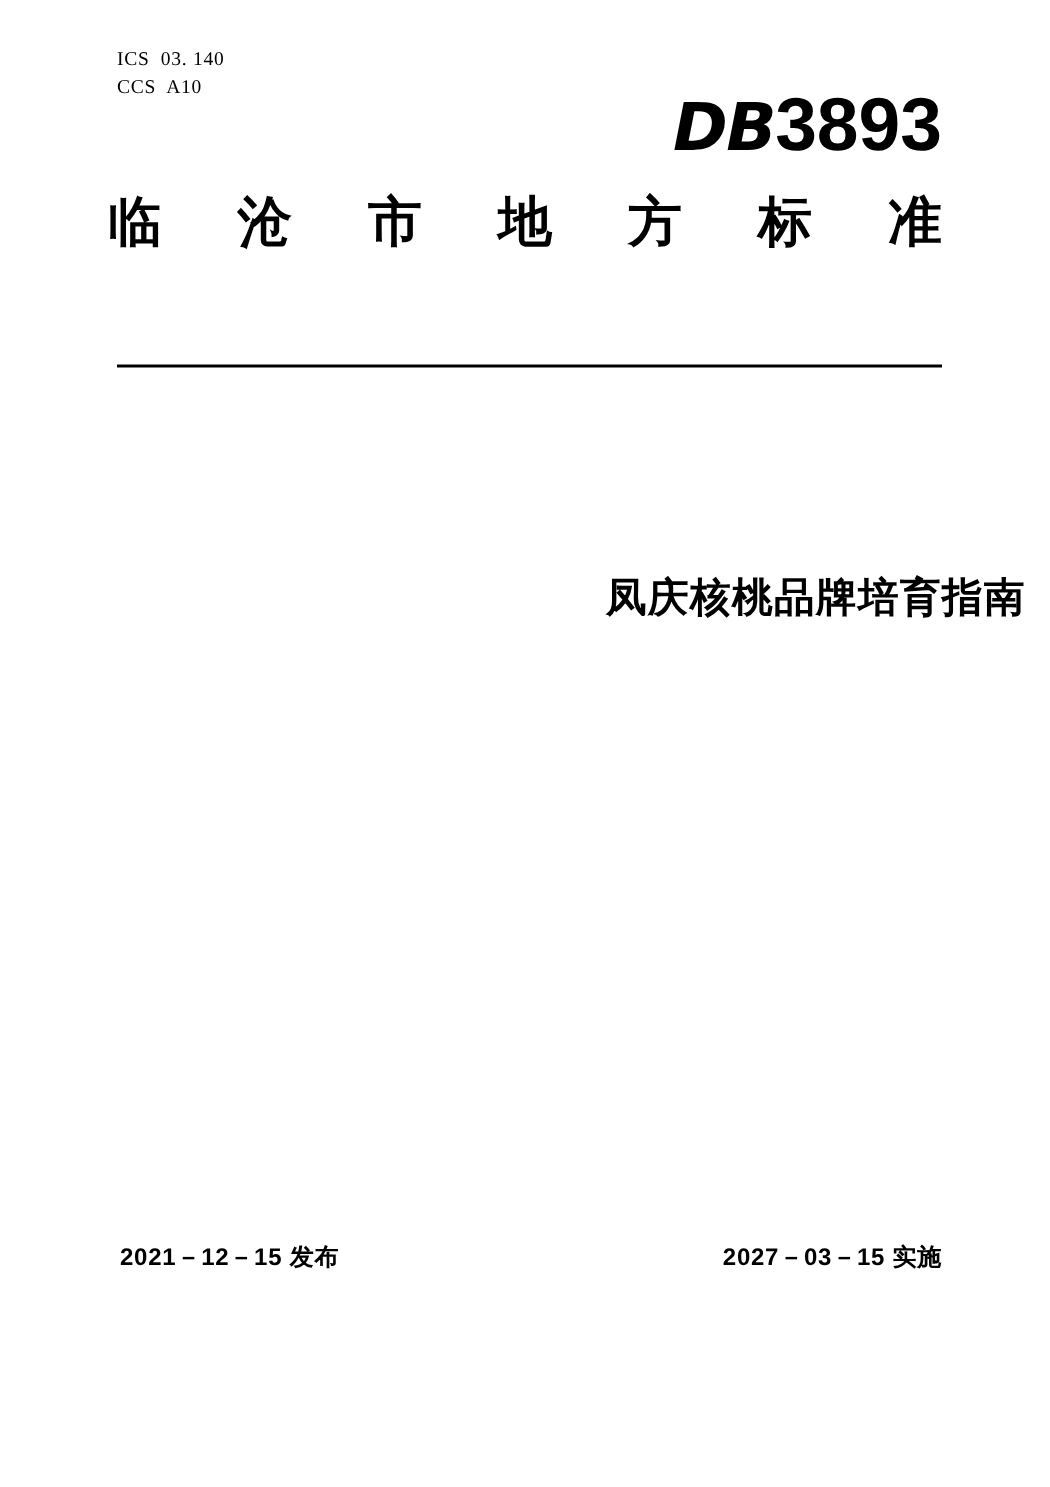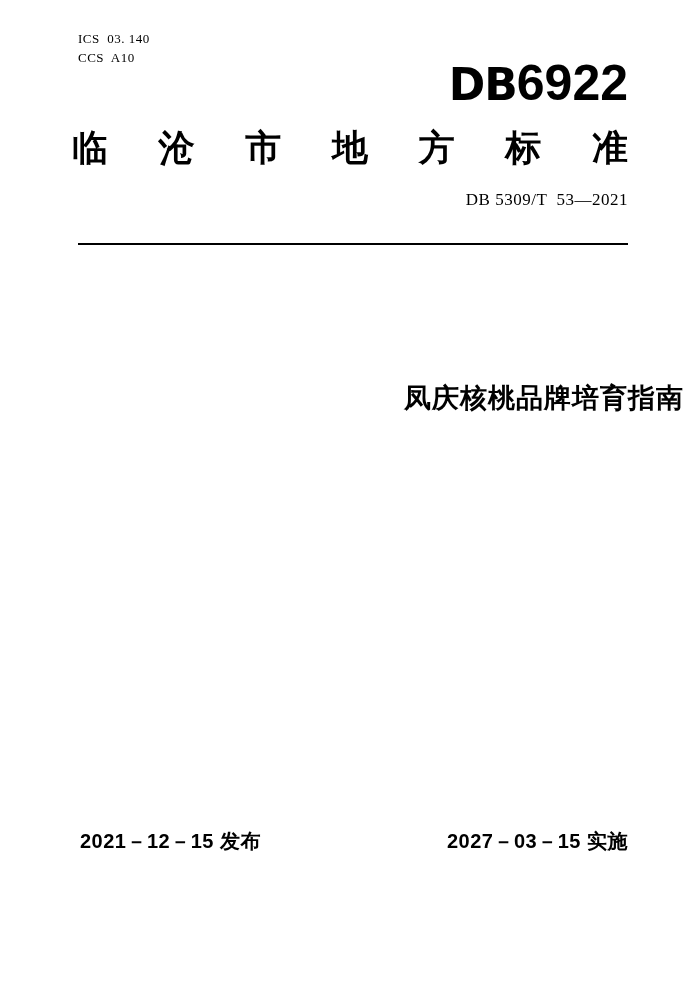--- a/index.html
+++ b/index.html
@@ -45,20 +45,21 @@
     font-size: 50px;
     letter-spacing: 0px;
     line-height: 1;
     white-space: pre;
   }
   .db-number .db-mark {
     font-family: "DejaVu Sans", sans-serif;
     font-weight: bold;
     font-size: 44px;
     letter-spacing: -1px;
+    font-style: italic;
   }
 
   .std-title {
     position: absolute;
     left: 72px;
     right: 72px;
     top: 124px;
     font-family: "Liberation Sans", sans-serif;
     font-weight: bold;
     font-size: 36px;
@@ -102,21 +103,21 @@
   
   .dates-row {
     position: absolute;
     left: 80px;
     right: 72px;
     top: 828px;
     display: flex;
     justify-content: space-between;
     font-family: "Liberation Sans", sans-serif;
     font-weight: bold;
-    font-size: 20px;
+    font-size: 16px;
     letter-spacing: 0.5px;
   }
 
   .issuer {
     position: absolute;
     left: 0;
     right: 0;
     top: 896px;
     text-align: center;
     font-family: "Liberation Sans", sans-serif;
@@ -129,33 +130,32 @@
 </head>
 <body>
 
 <div class="page">
 
   <div class="ics-block">
     <div class="ics-line">ICS  03. 140</div>
     <div class="ics-line">CCS  A10</div>
   </div>
 
-  <div class="db-number"><span class="db-mark">DB</span><span>6922</span></div>
+  <div class="db-number"><span class="db-mark">DB</span><span>3893</span></div>
 
   <div class="std-title">
     <span>临</span>
     <span>沧</span>
     <span>市</span>
     <span>地</span>
     <span>方</span>
     <span>标</span>
     <span>准</span>
   </div>
 
-  <div class="std-code">DB 5309/T  53—2021</div>
 
   <div class="rule"></div>
 
   <div class="doc-title">凤庆核桃品牌培育指南</div>
 
   <div class="dates-row">
     <span>2021－12－15 发布</span>
     <span>2027－03－15 实施</span>
   </div>
 

